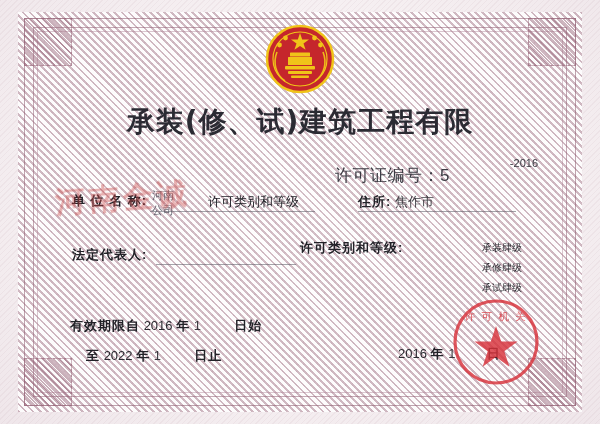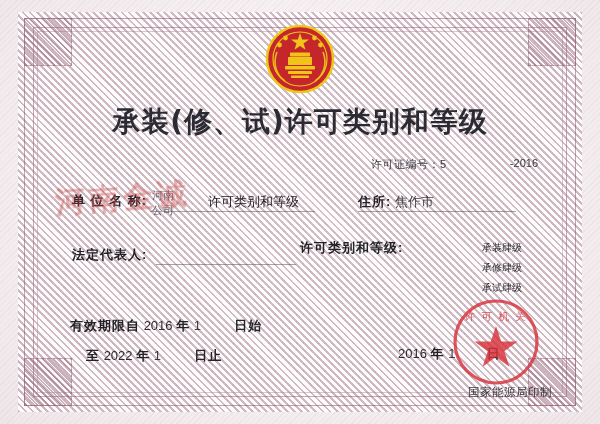--- a/index.html
+++ b/index.html
@@ -105,22 +105,22 @@
     letter-spacing: 1px;
     font-weight: bold;
     color: #2b2b33;
     font-family: "DejaVu Sans", "Liberation Sans", sans-serif;
   }
 
   
   .cert-no {
     position: absolute;
     right: 108px;
-    top: 157px;
-    font-size: 11px;
+    top: 164px;
+    font-size: 17px;
     color: #3a3a42;
     letter-spacing: 0.5px;
   }
   .cert-no .num {
     display: inline-block;
     min-width: 52px;
     border-bottom: 0px;
     color: #3a3a42;
   }
   .cert-no-year {
@@ -249,21 +249,21 @@
         <circle cx="63.5" cy="29" r="2.4"></circle>
       </g>
 
       <g stroke="#f0c419" stroke-width="1.6" fill="none" opacity="0.95">
         <path d="M20 36 C16 46, 18 58, 28 65"></path>
         <path d="M66 36 C70 46, 68 58, 58 65"></path>
       </g>
     </svg>
   </div>
 
-  <div class="title">承装(修、试)许可类别和等级</div>
+  <div class="title">承装(修、试)建筑工程有限</div>
 
   <div class="cert-no">
     <span>许可证编号：</span><span class="num">5</span>
   </div>
   <div class="cert-no-year">-2016</div>
 
   <div class="field" style="left:72px; top:192px;">
     <span class="lbl">单 位 名 称:</span>
   </div>
   <div class="field blurred" style="left:152px; top:188px; font-size:11px; line-height:15px;">
@@ -326,15 +326,14 @@
   <div class="seal">
     <svg width="92" height="92" viewBox="0 0 92 92" xmlns="http://www.w3.org/2000/svg">
       <g opacity="0.82">
         <circle cx="46" cy="46" r="41" fill="none" stroke="#d8323b" stroke-width="3.2"></circle>
         <polygon fill="#d8323b" points="46,30 51.2,45.6 67.6,45.6 54.3,55.2 59.4,70.8 46,61.1 32.6,70.8 37.7,55.2 24.4,45.6 40.8,45.6"></polygon>
         <text x="46" y="24" text-anchor="middle" font-family="DejaVu Sans, sans-serif" font-size="10.5" fill="#d8323b" letter-spacing="1.5">许 可 机 关</text>
       </g>
     </svg>
   </div>
 
-  <div class="footer">国家能源局印制</div>
 
 </div>
 
 </body></html>

